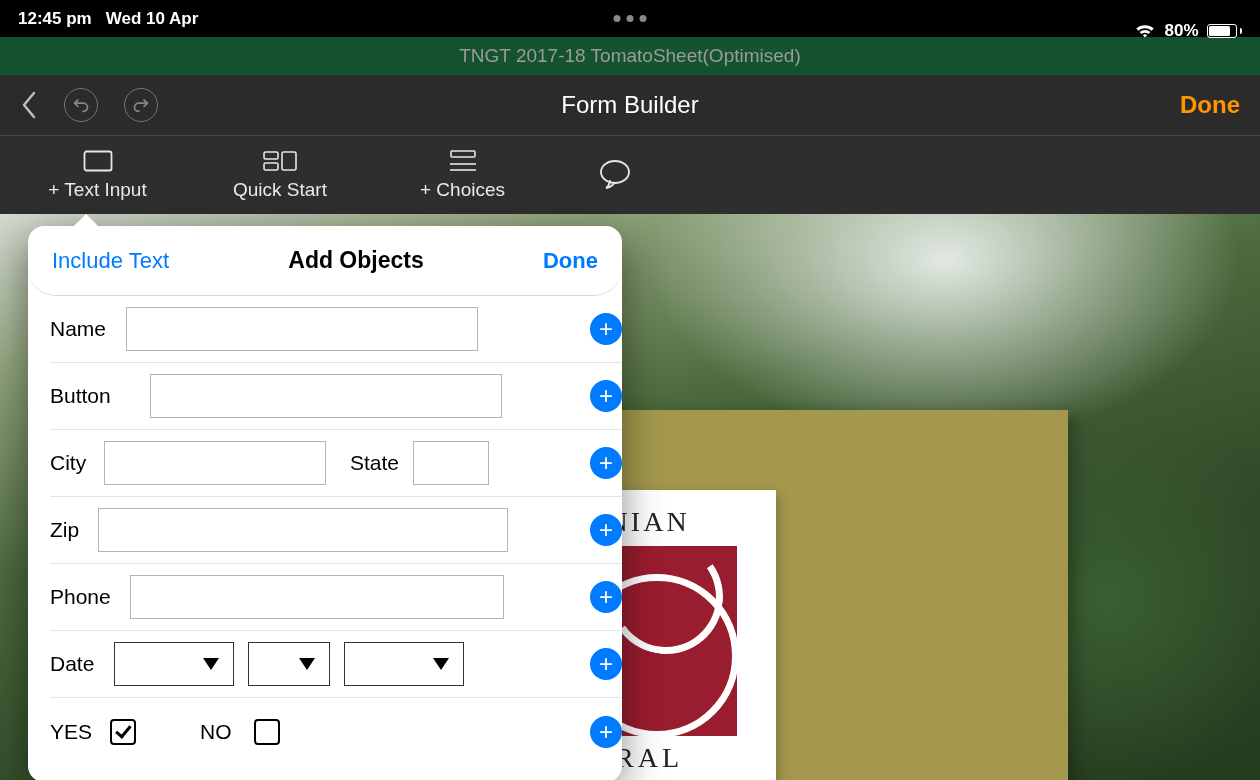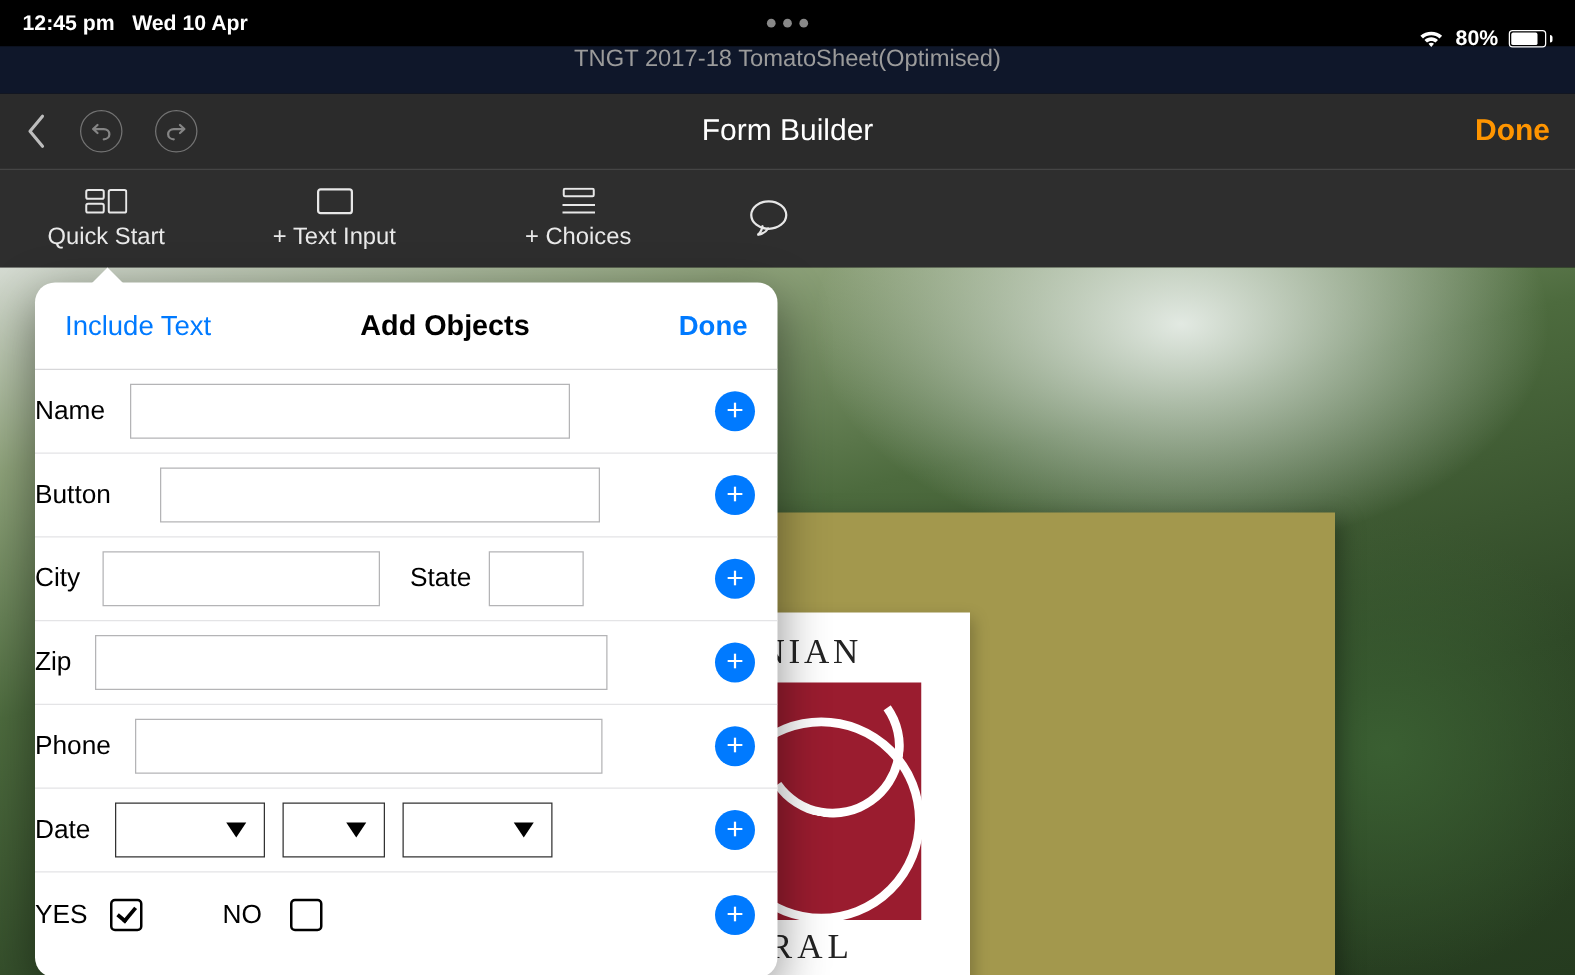--- a/index.html
+++ b/index.html
@@ -12,21 +12,21 @@
   .status-center { position:absolute; left:50%; top:0;height:37px; transform:translateX(-50%); display:flex; align-items:center; gap:6px;}
   .status-center .dot { width:7px; height:7px; border-radius:50%; background:#888;}
   .status-right { display:flex; align-items:center; gap:8px;margin-top:24px; }
   .wifi-icon svg { display:block;}
   .battery { display:flex; align-items:center; gap:3px;}
   .battery-body { width:30px; height:14px; border:1.5px solid #fff; border-radius:3px; position:relative; }
   .battery-fill { position:absolute; left:1px; top:1px; bottom:1px; width:78%; background:#fff; border-radius:1.5px;}
   .battery-tip { width:2.5px; height:6px; background:#fff; border-radius:0 2px 2px 0;}
 
   
-  .doc-title-bar { height:38px; display:flex; justify-content:center; background:#0f172a; color:#9b9b9b; font-size:19px; }
+  .doc-title-bar { height:38px; display:flex; align-items:center; justify-content:center; background:#14532d; color:#9b9b9b; font-size:19px; }
 
   
   .nav-bar { height:61px; background:#2b2b2b; border-bottom:1px solid #454545; display:flex; align-items:center; position:relative; padding:0 20px;}
   .nav-left { display:flex; align-items:center; gap:26px;}
   .nav-back svg, .nav-undo svg, .nav-redo svg { display:block; }
   .nav-circle-btn { width:34px; height:34px; border:1.5px solid #737373; border-radius:50%; display:flex; align-items:center; justify-content:center; color:#737373;}
   .nav-title { position:absolute; left:50%; transform:translateX(-50%); color:#ffffff; font-size:24px;}
   .nav-done { margin-left:auto; color:#ff9500; font-size:24px; font-weight:600;}
 
   
@@ -54,25 +54,25 @@
   .olive-box { position:absolute; left:498px; top:196px; width:570px; height:400px; background:#a3984d; box-shadow:4px 6px 18px rgba(0,0,0,0.35);}
   .logo-card { position:absolute; left:498px; top:276px; width:278px; height:330px; background:#fff; box-shadow:2px 4px 12px rgba(0,0,0,0.25); display:flex; flex-direction:column; align-items:center; }
   .logo-top { margin-top:16px; font-family: Georgia, serif; font-size:28px; letter-spacing:3px; color:#232323;}
   .logo-emblem { margin-top:8px; width:200px; height:190px; background:linear-gradient(90deg,#5b3b74 0%,#5b3b74 18%, #9a1c2f 18%, #9a1c2f 100%); position:relative; }
   .logo-emblem::before{ content:""; position:absolute; left:38px; top:28px; width:150px;height:150px; border:7px solid #fff; border-radius:50%;}
   .logo-emblem::after{ content:""; position:absolute; left:72px; top:-6px; width:100px;height:100px; border:7px solid #fff; border-top-color:transparent; border-left-color:transparent; border-radius:50%; transform:rotate(10deg);}
   .logo-bottom { margin-top:6px; font-family: Georgia, serif; font-size:28px; letter-spacing:4px; color:#232323;}
 
   
   .popover { position:absolute; left:28px; top:226px; width:594px; height:556px; background:#fff; border-radius:16px; box-shadow:0 12px 40px rgba(0,0,0,0.45); z-index:20; overflow:hidden; display:flex; flex-direction:column;}
-  .pop-header { height:70px; border-bottom:1px solid #d7d7d9; display:flex; align-items:center; justify-content:space-between; padding:0 24px; font-size:22px;}
+  .pop-header { height:70px; border-bottom:1px solid #d7d7d9; display:flex; align-items:center; justify-content:space-between; padding:0 24px; font-size:22px;border-radius:28px;}
   .pop-link { color:#007aff; }
   .pop-title { font-weight:700; color:#000; font-size:23px;}
   .pop-body { flex:1; overflow:hidden; }
-  .row { display:flex; align-items:center; height:67px; border-bottom:1px solid #e4e4e6; padding-right:18px; gap:14px;}
+  .row { display:flex; align-items:center; height:67px; border-bottom:1px solid #e4e4e6; margin-left:22px; gap:14px;}
   .row:last-child{border-bottom:none;}
   .row-label { font-size:21px; color:#000; }
   .field { height:44px; border:1px solid #b4b4b6; background:#fff;}
   .add-btn { width:32px; height:32px; background:#007aff; border-radius:50%; color:#fff; display:flex; align-items:center; justify-content:center; font-size:24px; line-height:1; margin-left:auto; flex-shrink:0;}
   .field-name{width:352px; margin-left:0;}
   .field-address{width:352px;}
   .field-city{width:222px;}
   .field-state{width:76px;}
   .field-zip{width:410px;}
   .field-phone{width:374px;}
@@ -132,37 +132,37 @@
       <svg width="18" height="18" viewBox="0 0 18 18">
           <path d="M12 4 L15.5 7.2 L12 10.4 M15 7.2 H7 C4.5 7.2 2.5 9 2.5 11.3 C2.5 13.6 4.5 15.4 7 15.4" stroke="#858585" stroke-width="1.8" fill="none" stroke-linecap="round" stroke-linejoin="round"></path>
         </svg>
     </span>
   </div>
   <div class="nav-title">Form Builder</div>
   <div class="nav-done">Done</div>
 </div>
 
 <div class="toolbar">
+  <div class="tool-item tool-1">
+    <span class="icon">
+      <svg width="30" height="22" viewBox="0 0 30 22">
+          <rect x="1.5" y="1.5" width="27" height="19" rx="2" stroke="#e7e7e7" stroke-width="1.8" fill="none"></rect>
+        </svg>
+    </span>
+    <span>+ Text Input</span>
+  </div>
   <div class="tool-item tool-0">
     <span class="icon">
       <svg width="34" height="22" viewBox="0 0 34 22">
           <rect x="1" y="2" width="14" height="7" rx="1.5" stroke="#e7e7e7" stroke-width="1.6" fill="none"></rect>
           <rect x="1" y="13" width="14" height="7" rx="1.5" stroke="#e7e7e7" stroke-width="1.6" fill="none"></rect>
           <rect x="19" y="2" width="14" height="18" rx="1.5" stroke="#e7e7e7" stroke-width="1.6" fill="none"></rect>
         </svg>
     </span>
     <span>Quick Start</span>
-  </div>
-  <div class="tool-item tool-1">
-    <span class="icon">
-      <svg width="30" height="22" viewBox="0 0 30 22">
-          <rect x="1.5" y="1.5" width="27" height="19" rx="2" stroke="#e7e7e7" stroke-width="1.8" fill="none"></rect>
-        </svg>
-    </span>
-    <span>+ Text Input</span>
   </div>
   <div class="tool-item tool-5">
     <span class="icon">
       <svg width="30" height="22" viewBox="0 0 30 22">
           <rect x="3" y="1" width="24" height="6" rx="1" stroke="#e7e7e7" stroke-width="1.6" fill="none"></rect>
           <line x1="2" y1="14" x2="28" y2="14" stroke="#e7e7e7" stroke-width="1.6"></line>
           <line x1="2" y1="20" x2="28" y2="20" stroke="#e7e7e7" stroke-width="1.6"></line>
         </svg>
     </span>
     <span>+ Choices</span>

